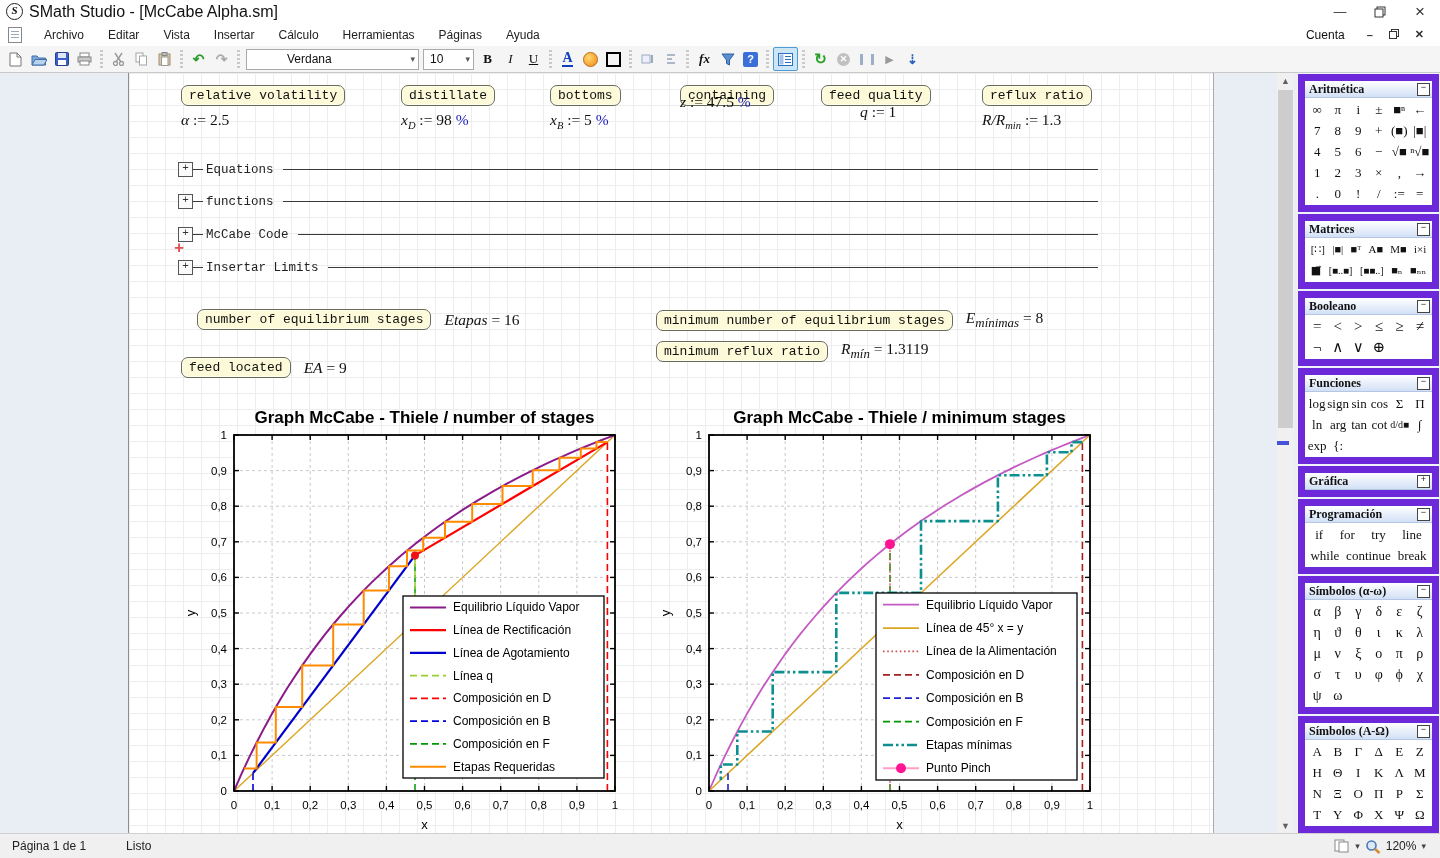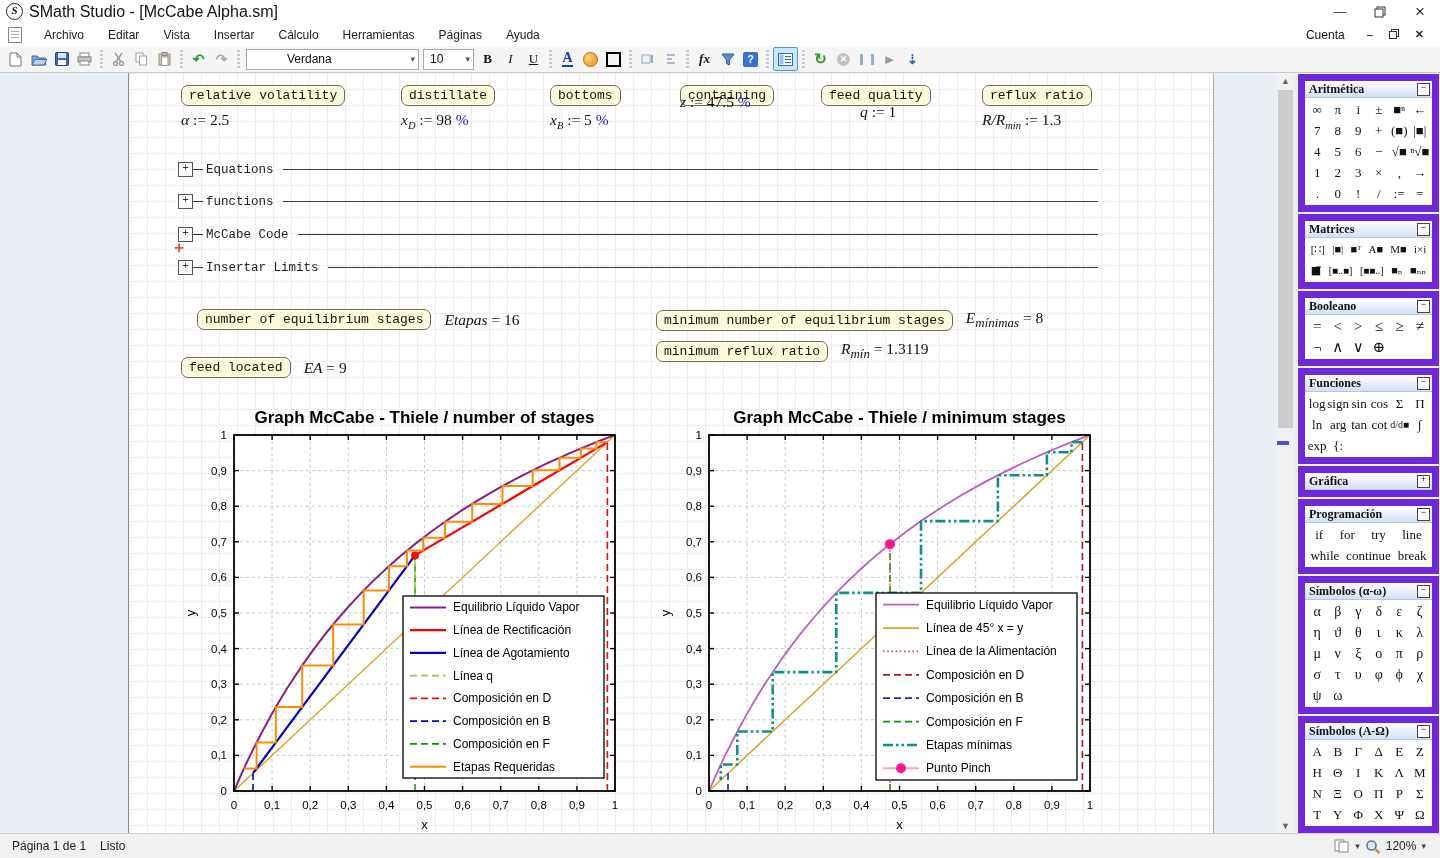--- a/index.html
+++ b/index.html
@@ -84,21 +84,21 @@
          font-family:"Liberation Serif","DejaVu Serif",serif;text-align:center;}
   .pbody-flex{display:flex;flex-direction:column;padding:3px 2px;gap:4px;
          font-family:"Liberation Serif","DejaVu Serif",serif;}
   .prow{display:flex;justify-content:space-around;}
   .pcell{line-height:17px;}
   .small{font-size:10px;}
   
   .statusbar{position:absolute;left:0;bottom:0;right:0;height:24px;background:#f0f0f0;border-top:1px solid #d0d0d0;
              display:flex;align-items:center;font-size:12px;color:#222;}
   .st-page{margin-left:12px;}
-  .st-status{margin-left:14px;}
+  .st-status{margin-left:40px;}
   .st-right{margin-left:auto;display:flex;align-items:center;gap:5px;margin-right:14px;}
   .caret2{font-size:9px;color:#444;}
 </style>
 </head>
 <body>
 
 <div class="app">
 
   <div class="titlebar">
     <span class="slogo">S</span>

